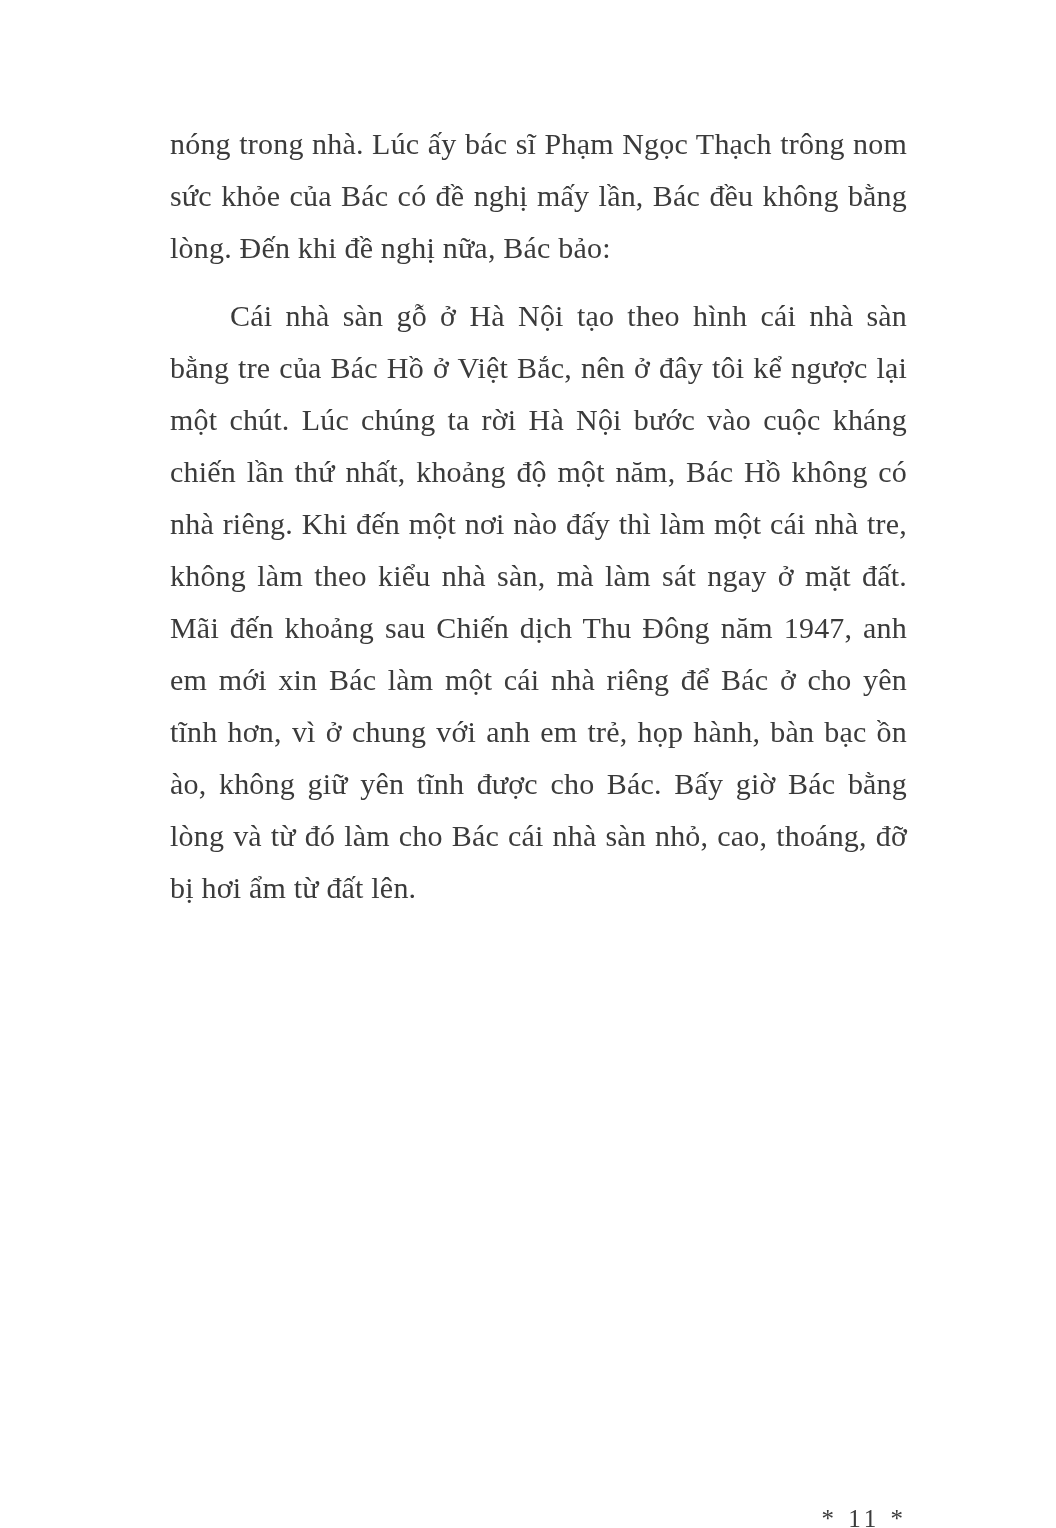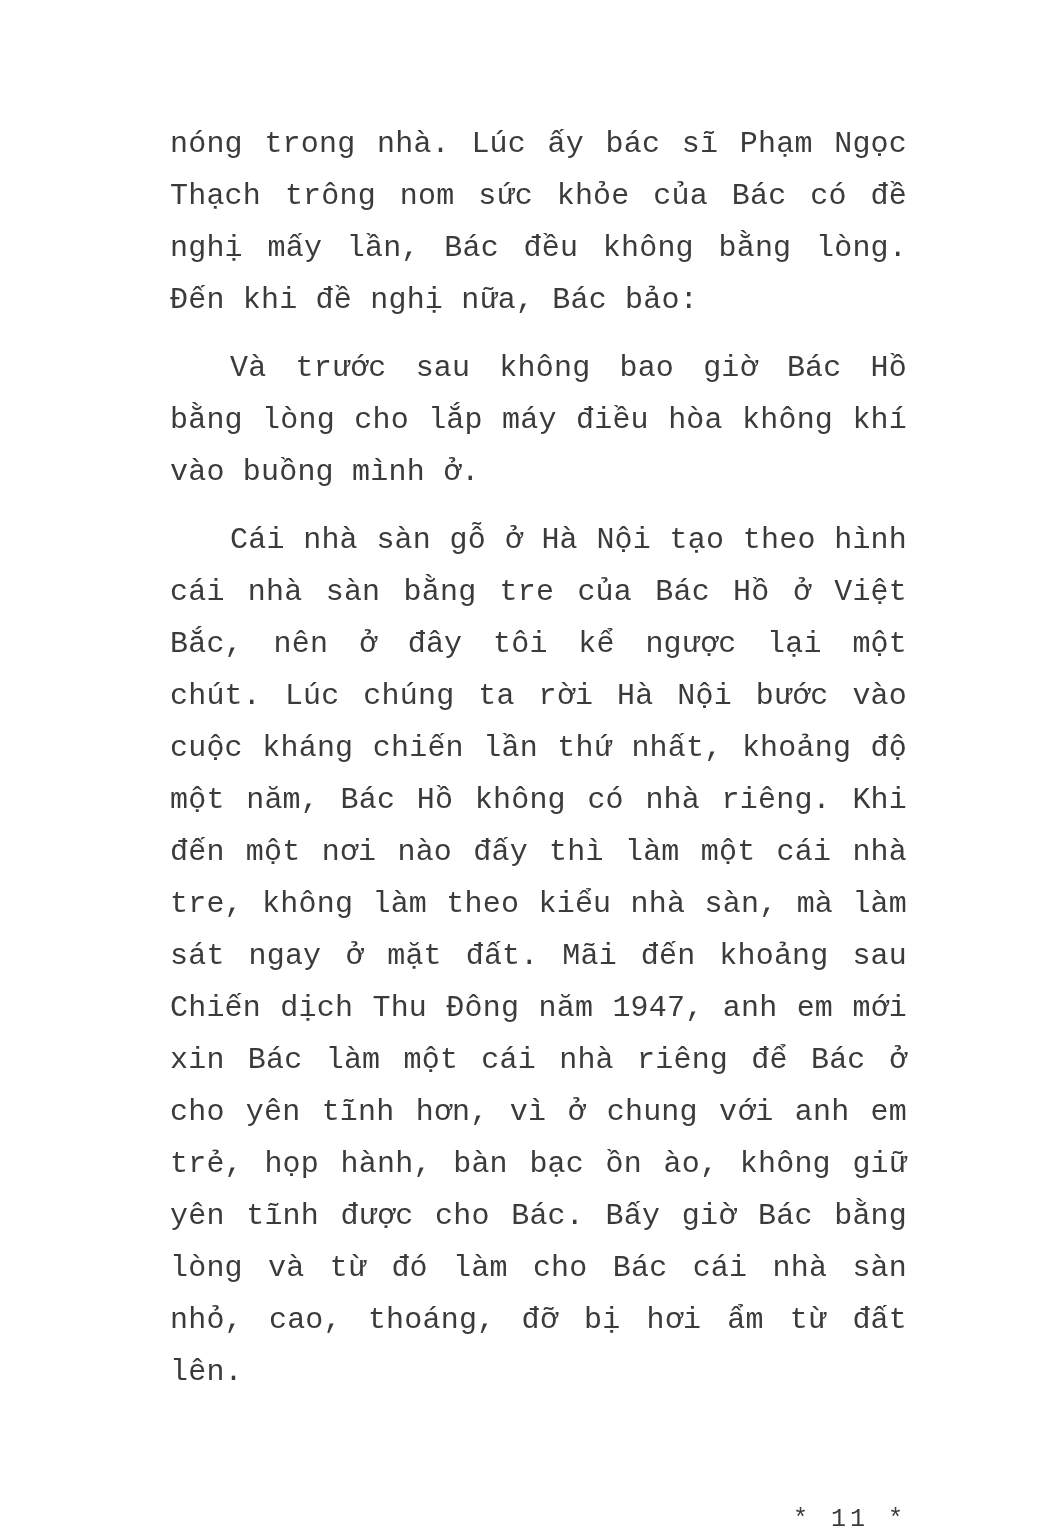--- a/index.html
+++ b/index.html
@@ -6,21 +6,21 @@
     margin: 0;
     padding: 0;
     background: #ffffff;
   }
   .page {
     position: relative;
     width: 1056px;
     height: 1528px;
     background: #ffffff;
     overflow: hidden;
-    font-family: Liberation Mono, monospace;
+    font-family: Liberation Serif, serif;
     color: #3b3b3b;
   }
   .text-block {
     position: absolute;
     left: 170px;
     top: 118px;
     width: 737px;
   }
   .text-block p {
     margin: 0 0 16px 0;
@@ -45,20 +45,19 @@
 </style>
 </head>
 <body>
 
 <div class="page">
 
   <div class="text-block">
     <p>nóng trong nhà. Lúc ấy bác sĩ Phạm Ngọc Thạch trông nom sức khỏe của Bác có đề nghị mấy lần, Bác đều không bằng lòng. Đến khi đề nghị nữa, Bác bảo:</p>
 
 
-    <p class="indent">Và trước sau không bao giờ Bác Hồ bằng lòng cho lắp máy điều hòa không khí vào buồng mình ở.</p>
 
     <p class="indent">Cái nhà sàn gỗ ở Hà Nội tạo theo hình cái nhà sàn bằng tre của Bác Hồ ở Việt Bắc, nên ở đây tôi kể ngược lại một chút. Lúc chúng ta rời Hà Nội bước vào cuộc kháng chiến lần thứ nhất, khoảng độ một năm, Bác Hồ không có nhà riêng. Khi đến một nơi nào đấy thì làm một cái nhà tre, không làm theo kiểu nhà sàn, mà làm sát ngay ở mặt đất. Mãi đến khoảng sau Chiến dịch Thu Đông năm 1947, anh em mới xin Bác làm một cái nhà riêng để Bác ở cho yên tĩnh hơn, vì ở chung với anh em trẻ, họp hành, bàn bạc ồn ào, không giữ yên tĩnh được cho Bác. Bấy giờ Bác bằng lòng và từ đó làm cho Bác cái nhà sàn nhỏ, cao, thoáng, đỡ bị hơi ẩm từ đất lên.</p>
   </div>
 
   <div class="page-footer">* 11 *</div>
 
 </div>
 
 </body></html>

